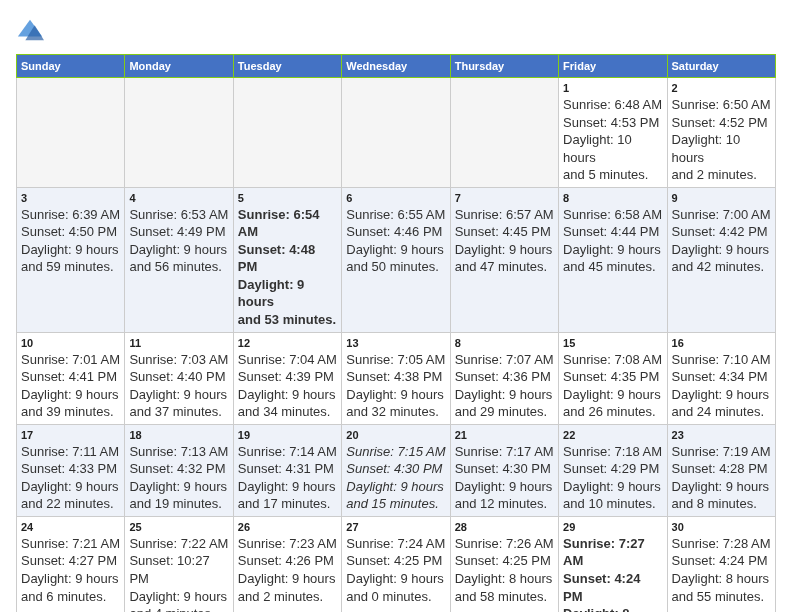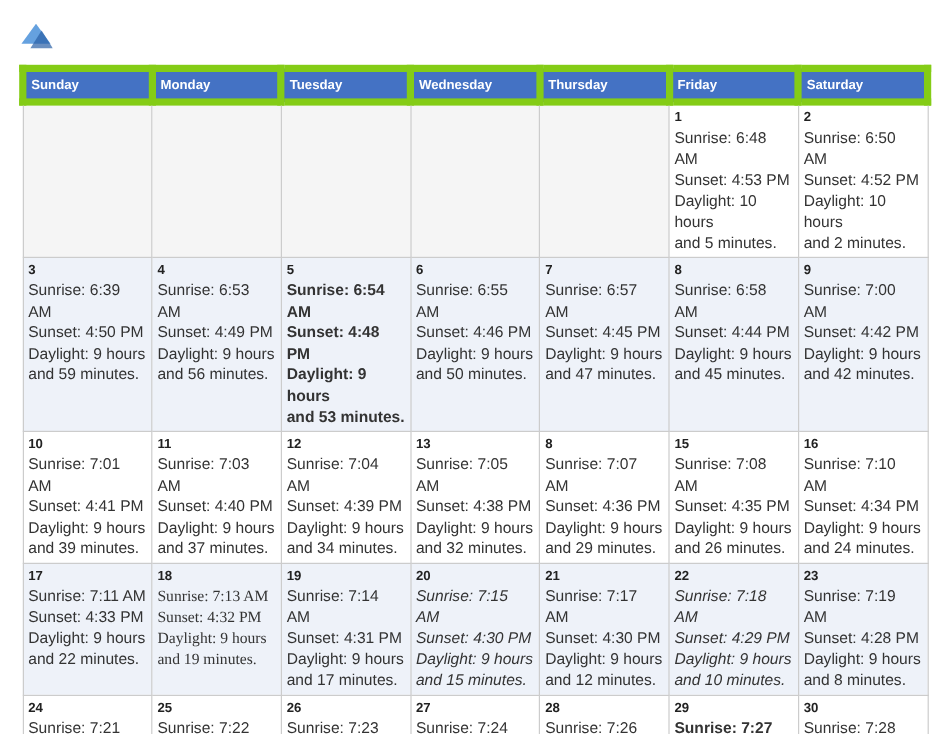--- a/index.html
+++ b/index.html
@@ -57,21 +57,21 @@
       border-collapse: collapse;
       font-size: 10px;
     }
     .calendar th {
       background: #4472c4;
       color: #fff;
       padding: 5px 4px;
       text-align: left;
       font-size: 11px;
       font-weight: bold;
-      border: 6px solid #84cc16;
+      border: 1px solid #84cc16;
     }
     .calendar td {
       border: 1px solid #ccc;
       vertical-align: top;
       padding: 4px 4px 3px 4px;
       width: calc(100% / 7);
       height: 72px;
       background: #fff;
     }
     .calendar td.empty {
@@ -257,21 +257,21 @@
         <tr>
           <td>
             <span class="day-num">17</span>
             <div class="day-info" style="white-space: pre-line;">Sunrise: 7:11 AM
 Sunset: 4:33 PM
 Daylight: 9 hours
 and 22 minutes.</div>
           </td>
           <td>
             <span class="day-num">18</span>
-            <div class="day-info" style="white-space: pre-line; font-family: Liberation Serif, serif;">Sunrise: 7:13 AM
+            <div class="day-info" style="white-space: pre-line;">Sunrise: 7:13 AM
 Sunset: 4:32 PM
 Daylight: 9 hours
 and 19 minutes.</div>
           </td>
           <td>
             <span class="day-num">19</span>
             <div class="day-info" style="white-space: pre-line;">Sunrise: 7:14 AM
 Sunset: 4:31 PM
 Daylight: 9 hours
 and 17 minutes.</div>
@@ -285,21 +285,21 @@
           </td>
           <td>
             <span class="day-num">21</span>
             <div class="day-info" style="white-space: pre-line;">Sunrise: 7:17 AM
 Sunset: 4:30 PM
 Daylight: 9 hours
 and 12 minutes.</div>
           </td>
           <td>
             <span class="day-num">22</span>
-            <div class="day-info" style="white-space: pre-line; font-style: italic;">Sunrise: 7:18 AM
+            <div class="day-info" style="white-space: pre-line;">Sunrise: 7:18 AM
 Sunset: 4:29 PM
 Daylight: 9 hours
 and 10 minutes.</div>
           </td>
           <td>
             <span class="day-num">23</span>
             <div class="day-info" style="white-space: pre-line;">Sunrise: 7:19 AM
 Sunset: 4:28 PM
 Daylight: 9 hours
 and 8 minutes.</div>

